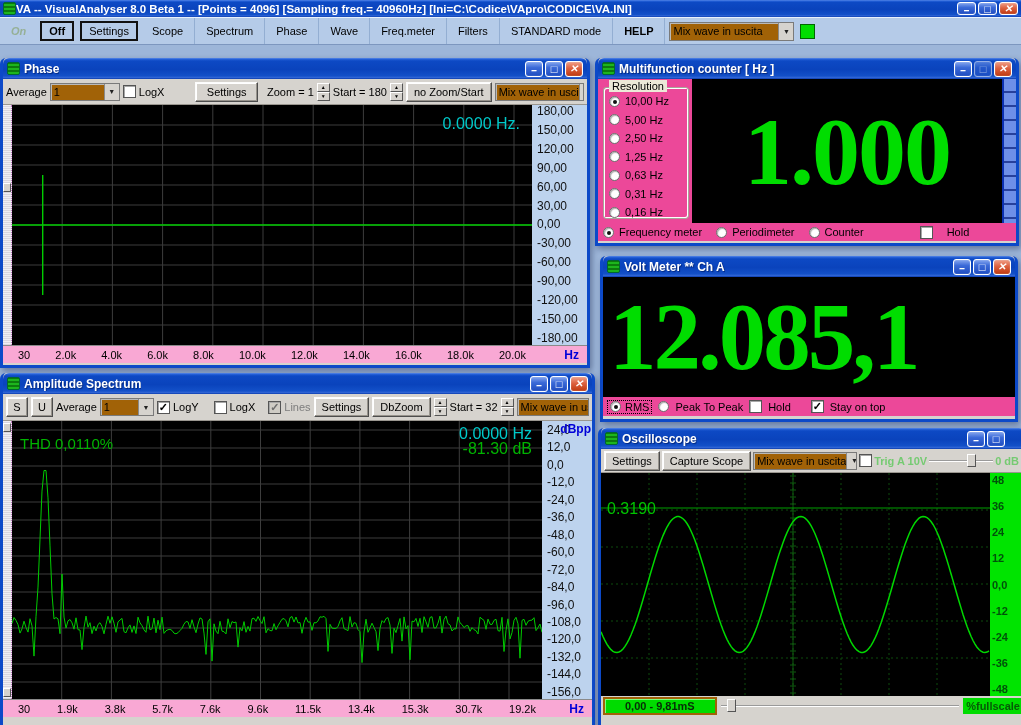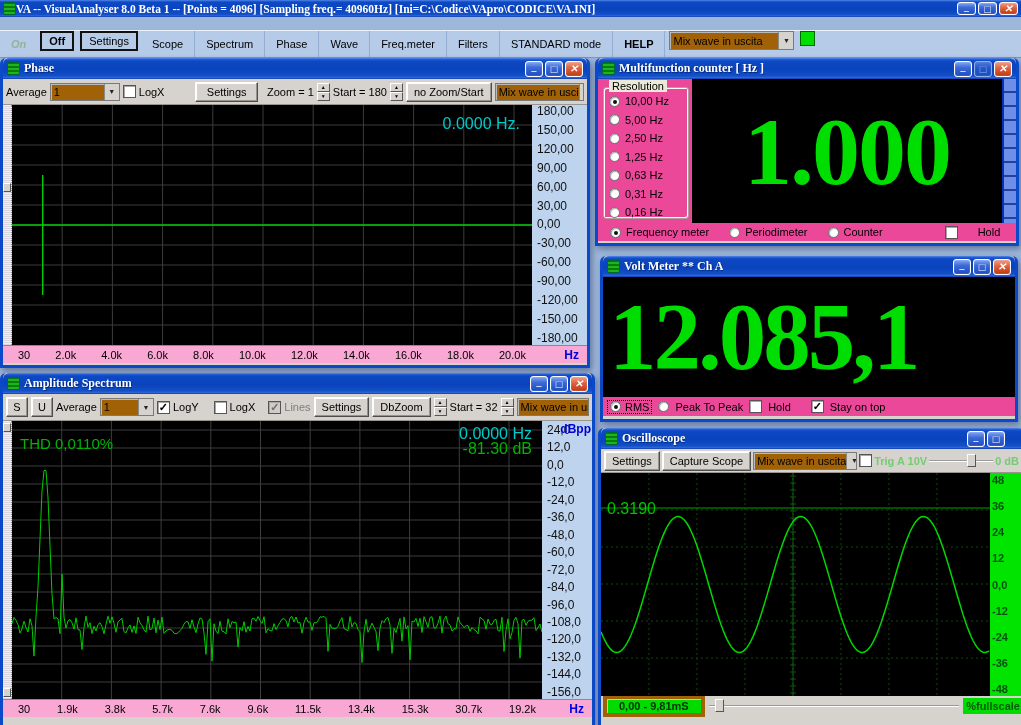--- a/index.html
+++ b/index.html
@@ -1,41 +1,41 @@
 <!DOCTYPE html>
 <html><head>
 <meta charset="utf-8">
 <style>
   * { box-sizing:border-box; margin:0; padding:0; }
   html,body { width:1021px; height:725px; overflow:hidden; }
   body { position:relative; background:#9db6d9; font-family:"Liberation Sans",sans-serif; color:#000; }
 
   
-  .xpgrad { background:linear-gradient(180deg,#5a8ae8 0%,#2561d8 6%,#0d49c4 14%,#0a43bc 55%,#1350c8 85%,#2e63d4 93%,#0a3cae 100%);font-family:Liberation Serif, serif; }
+  .xpgrad { background:linear-gradient(180deg,#5a8ae8 0%,#2561d8 6%,#0d49c4 14%,#0a43bc 55%,#1350c8 85%,#2e63d4 93%,#0a3cae 100%); }
   .tb { height:21px; display:flex; align-items:center; padding:0 4px; color:#fff; font-weight:bold; font-size:12px;
         border-radius:6px 6px 0 0; position:relative; }
   .tb .tbt { margin-left:4px; white-space:nowrap; overflow:hidden; text-shadow:1px 1px 1px #00257a; }
   .wico { width:13px; height:13px; flex:none; border:1px solid #063; border-radius:2px;
           background:repeating-linear-gradient(0deg,#1db51d 0 2px,#0d7a0d 2px 4px),#14a014; }
   .tbb { margin-left:auto; display:flex; gap:2px; }
   .wbtn { width:18px; height:16px; border-radius:3px; border:1px solid #fff; color:#fff; font-size:10px;
           display:flex; align-items:center; justify-content:center;
           background:linear-gradient(180deg,#86a6ee 0%,#3b6ad8 40%,#1f4cc0 100%); box-shadow:inset 0 0 1px #cdf; }
   .wbtn.close { background:linear-gradient(180deg,#f0a088 0%,#dd6140 45%,#c03a10 100%); }
   .wbtn.dis { opacity:.55; }
   .g-min::before { content:"–"; font-weight:bold; position:relative; top:2px; }
   .g-max::before { content:"□"; font-weight:bold; font-size:11px; }
   .g-x::before   { content:"✕"; font-weight:bold; }
 
   
   #main-titlebar { position:absolute; left:0; top:0; width:1021px; height:17px; display:flex; align-items:center;
                    padding:0 3px; color:#fff; font-size:11.5px; font-weight:bold; }
   #main-titlebar .tbb .wbtn { width:19px; height:13px; }
-  #main-toolbar { position:absolute; left:0; top:30px; width:1021px; height:28px; background:#b5cbe8;
-                  border-top:1px solid #e9f1fb; border-bottom:1px solid #7d97bf; display:flex; align-items:flex-start; font-size:11px; }
+  #main-toolbar { position:absolute; left:0; top:17px; width:1021px; height:28px; background:#b5cbe8;
+                  border-top:1px solid #e9f1fb; border-bottom:1px solid #7d97bf; display:flex; align-items:center; font-size:11px; }
   .mtb { height:26px; display:flex; align-items:center; justify-content:center; padding:0 11px;
          border-right:1px solid #93aed2; }
   .mtb.boxed { border:2px solid #111; height:20px; margin:0 3px; padding:0 7px; background:#b5cbe8; }
   .mtb.bold { font-weight:bold; }
   .mtb.disabled { color:#96b096; font-style:italic; font-weight:bold; border-right:none; }
   .greensq { width:15px; height:15px; background:#00dd00; border:1px solid #060; margin-left:6px; }
 
   
   .win { position:absolute; border:3px solid #0c49c8; border-top:none; border-radius:6px 6px 0 0;
          background:#d6d3ce; box-shadow:2px 3px 6px rgba(10,20,60,.4); }
@@ -96,22 +96,22 @@
 
   
   .dim-green { color:#27c427; opacity:.55; font-size:11px; font-weight:bold; white-space:nowrap; }
   .hslider { position:relative; height:16px; }
   .hslider .track { position:absolute; left:0; right:0; top:7px; height:2px; background:#9a9a9a; border-bottom:1px solid #fff; }
   .hslider .thumb { position:absolute; top:1px; width:9px; height:13px; background:#d6d3ce; border:1px solid;
                     border-color:#fff #555 #555 #fff; }
   .gstrip { flex:1; background:#00e400; color:#00510a; font-size:11px; font-weight:bold;
             display:flex; flex-direction:column; justify-content:space-between; padding:1px 0 1px 2px; overflow:hidden; }
   .sstat { height:19px; display:flex; align-items:center; gap:4px; padding:0 2px; background:#d6d3ce; }
-  .timebox { background:#00dc00; border:4px solid #a16207; box-shadow:inset 1px 1px 0 #7dff7d;
-             color:#062d06; font-size:11px; font-weight:bold; padding:1px 12px; white-space:nowrap; }
+  .timebox { background:#00dc00; border:2px solid #a16207; box-shadow:inset 1px 1px 0 #7dff7d;
+             color:#062d06; font-size:11px; font-weight:bold; padding:1px 20px; white-space:nowrap; }
   .fslabel { background:#00dc00; color:#065a06; font-size:11px; font-weight:bold; padding:2px 3px; white-space:nowrap; }
 </style>
 </head>
 <body>
 
 <div id="main-titlebar" class="xpgrad">
   <span class="wico"></span>
   <span class="tbt">VA -- VisualAnalyser 8.0 Beta 1 -- [Points = 4096]  [Sampling freq.= 40960Hz]  [Ini=C:\Codice\VApro\CODICE\VA.INI]</span>
   <span class="tbb">
     <span class="wbtn">
@@ -298,21 +298,21 @@
           </label>
           <label class="rrow">
             <span class="radio "></span>
             <span>0,16 Hz</span>
           </label>
         </div>
     </div>
     <div class="lcd" style="flex:1;font-size:96px;display:flex;align-items:center;justify-content:center;letter-spacing:-2px">1.000</div>
     <div class="bluestrip"></div>
   </div>
-  <div class="beige hrow" id="mode-row" style="height:18px;padding:0 12px;gap:20px">
+  <div class="beige hrow" id="mode-row" style="height:18px;padding:0 5px;gap:14px">
       <span class="hrow">
         <span class="radio on"></span>
         <span>Frequency meter</span>
       </span>
       <span class="hrow">
         <span class="radio "></span>
         <span>Periodimeter</span>
       </span>
       <span class="hrow">
         <span class="radio "></span>

